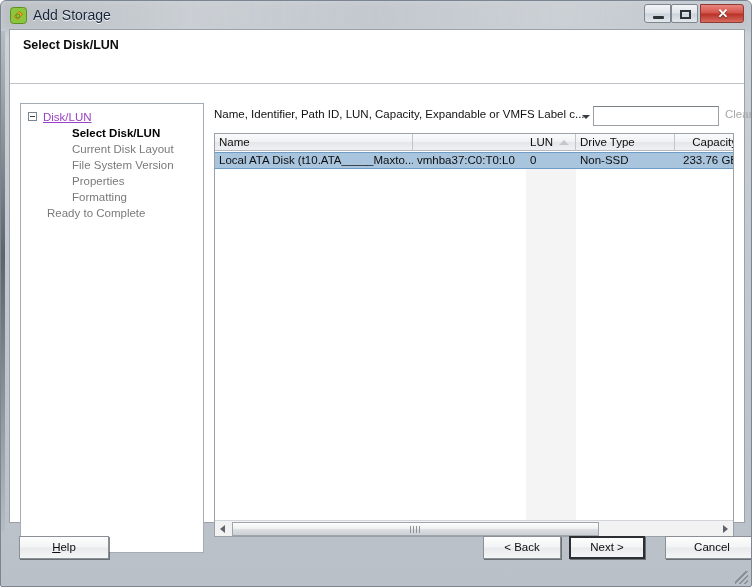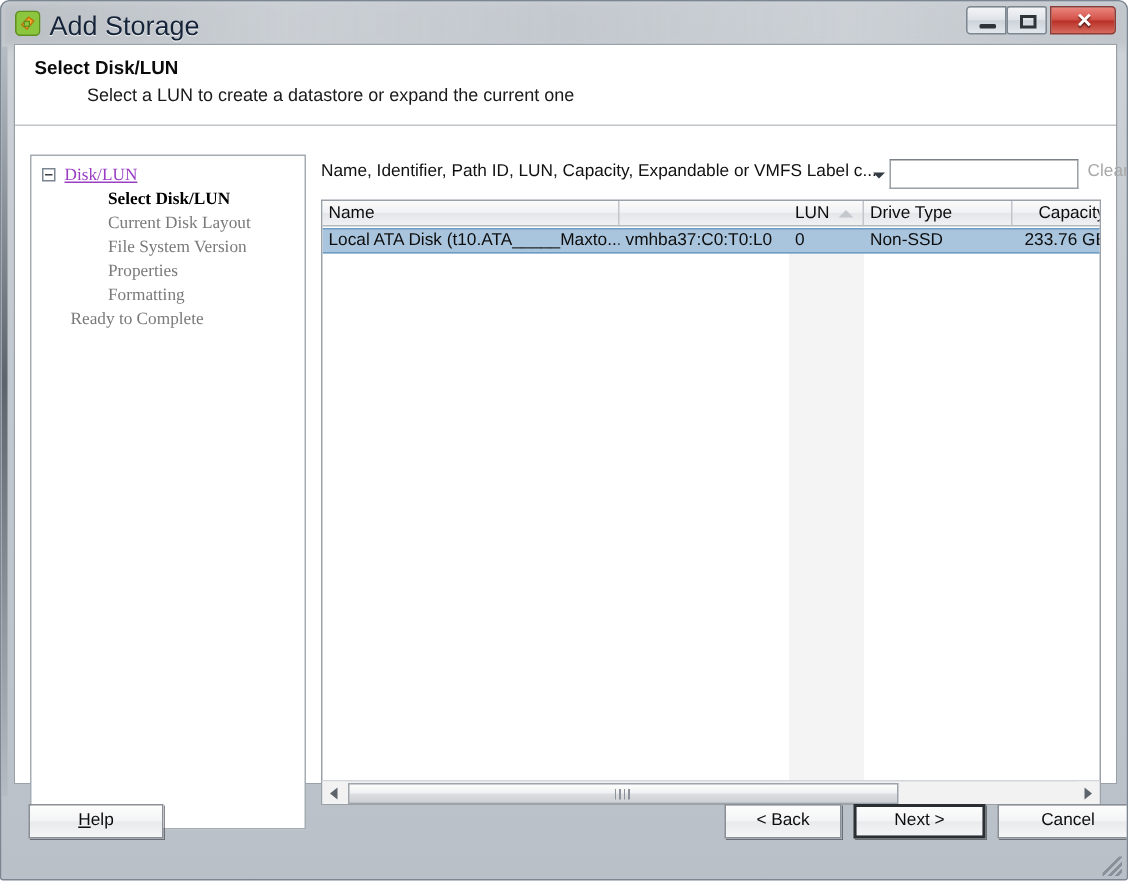--- a/index.html
+++ b/index.html
@@ -34,21 +34,21 @@
   }
 
   #titlebar {
     position: absolute; left: 0; top: 0; width: 752px; height: 30px;
   }
   #app-icon {
     position: absolute; left: 9px; top: 6px; width: 17px; height: 17px;
   }
   #title-text {
     position: absolute; left: 32px; top: 6px;
-    font-size: 18px; color: #16243a; white-space: nowrap;
+    font-size: 14px; color: #16243a; white-space: nowrap;
     text-shadow: 0 1px 0 rgba(255,255,255,.85);
   }
 
   .winbtn {
     position: absolute; top: 3px; height: 19px;
     border: 1px solid #7e8790;
     border-radius: 2px;
     background: linear-gradient(to bottom, #f3f5f7 0%, #dfe3e8 48%, #cdd3da 52%, #e2e7ec 100%);
     cursor: default;
   }
@@ -98,21 +98,21 @@
   }
 
   
   #nav {
     position: absolute; left: 10px; top: 73px;
     width: 184px; height: 450px;
     background: #ffffff;
     border: 1px solid #a6acb3;
     overflow: hidden;
   }
-  #nav-tree { position: absolute; left: 0; top: 5px; width: 184px; font-family: Liberation Serif, serif; }
+  #nav-tree { position: absolute; left: 0; top: 5px; width: 184px; }
   .nav-row {
     position: relative; height: 16px; line-height: 16px;
     font-size: 11.5px; white-space: nowrap;
   }
   .expander {
     position: absolute; left: 7px; top: 3px;
     width: 9px; height: 9px;
     border: 1px solid #7b8591; background: #ffffff;
   }
   .expander::before {
@@ -256,21 +256,21 @@
     border: 1px solid #8b9097;
     background: linear-gradient(to bottom, #fdfdfd 0%, #f3f4f5 48%, #e8eaec 52%, #f4f5f6 100%);
     font-family: "Liberation Sans", sans-serif;
     font-size: 11.5px; color: #0d0d0d;
     text-align: center; line-height: 21px;
     box-shadow: 1px 1px 0 rgba(40,44,50,.55);
     cursor: default; white-space: nowrap;
   }
   #btn-help  { left: 10px;  width: 90px; }
   #btn-back  { left: 474px; width: 78px; }
-  #btn-next  { left: 560px; width: 88px; border: 2px solid #2b2f34; line-height: 19px; }
+  #btn-next  { left: 560px; width: 76px; border: 2px solid #2b2f34; line-height: 19px; }
   #btn-cancel{ left: 656px; width: 94px; }
   .ul { text-decoration: underline; }
 
   
   #grip {
     position: absolute; right: 3px; bottom: 2px; width: 13px; height: 13px;
     background:
       linear-gradient(135deg, transparent 0 42%, #8a9099 42% 52%, transparent 52% 100%),
       linear-gradient(135deg, transparent 0 62%, #8a9099 62% 72%, transparent 72% 100%),
       linear-gradient(135deg, transparent 0 82%, #8a9099 82% 92%, transparent 92% 100%);
@@ -307,21 +307,20 @@
       <span class="glyph-close">✕</span>
     </div>
   </div>
 
   <div id="left-edge"></div>
 
   <div id="client">
 
     <div id="wiz-header">
       <div id="wiz-title">Select Disk/LUN</div>
-      <div id="wiz-sub">Select a LUN to create a datastore or expand the current one</div>
     </div>
 
     <div id="nav">
       <div id="nav-tree">
 
         <div class="nav-row">
           <span class="expander"></span>
           <span class="nav-root">Disk/LUN</span>
         </div>
 

